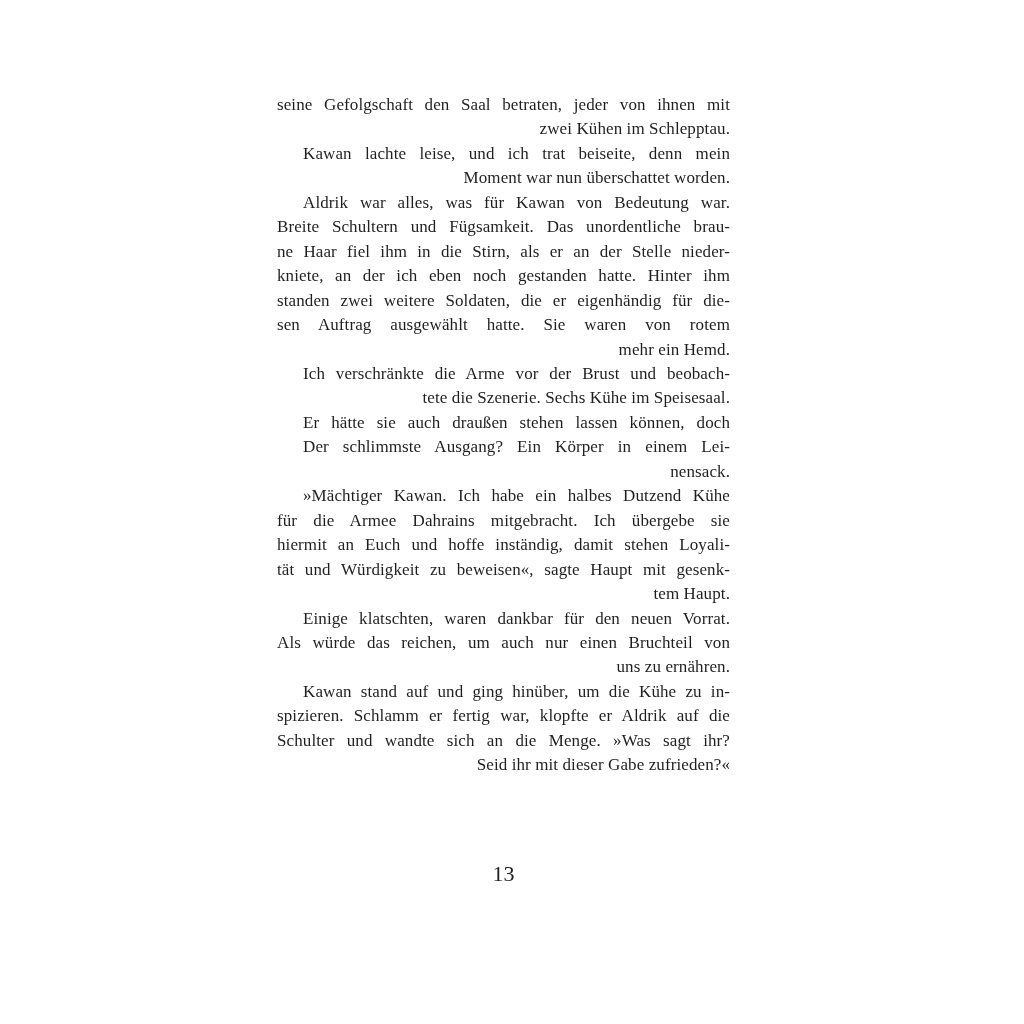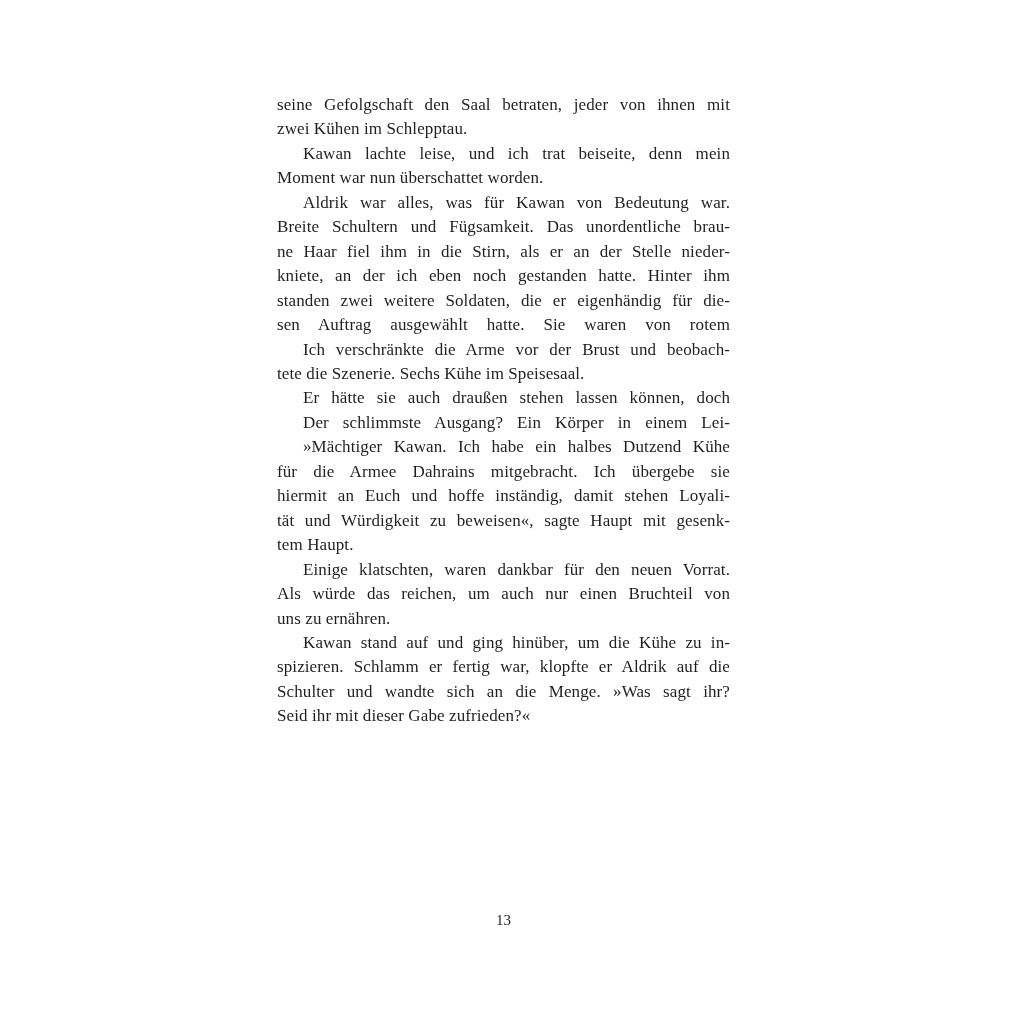--- a/index.html
+++ b/index.html
@@ -31,53 +31,55 @@
   }
   .line {
     text-align: justify;
     text-align-last: justify;
     font-family: Liberation Serif, serif;
   }
   .line.indent {
     text-indent: 26px;
   }
   .line.end {
-    text-align: left;
+    text-align: right;
     text-align-last: auto;
   }
   .page-number {
     position: absolute;
     left: 277px;
-    top: 908px;
+    top: 862px;
     width: 453px;
     text-align: center;
-    font-size: 15px;
+    font-size: 22px;
     line-height: 24.45px;
     color: #1f1f1f;
   }
 </style>
 </head>
 <body style="background: rgb(255, 255, 255);">
 
 <div class="page" style="color: rgb(31, 31, 31);">
   <div class="text-block">
       <div class="line">seine Gefolgschaft den Saal betraten, jeder von ihnen mit</div>
       <div class="line end">zwei Kühen im Schlepptau.</div>
       <div class="line indent">Kawan lachte leise, und ich trat beiseite, denn mein</div>
       <div class="line end">Moment war nun überschattet worden.</div>
       <div class="line indent">Aldrik war alles, was für Kawan von Bedeutung war.</div>
       <div class="line">Breite Schultern und Fügsamkeit. Das unordentliche brau-</div>
       <div class="line">ne Haar fiel ihm in die Stirn, als er an der Stelle nieder-</div>
       <div class="line">kniete, an der ich eben noch gestanden hatte. Hinter ihm</div>
       <div class="line">standen zwei weitere Soldaten, die er eigenhändig für die-</div>
       <div class="line">sen Auftrag ausgewählt hatte. Sie waren von rotem</div>
+      <div class="line end">mehr ein Hemd.</div>
       <div class="line indent">Ich verschränkte die Arme vor der Brust und beobach-</div>
       <div class="line end">tete die Szenerie. Sechs Kühe im Speisesaal.</div>
       <div class="line indent">Er hätte sie auch draußen stehen lassen können, doch</div>
       <div class="line indent">Der schlimmste Ausgang? Ein Körper in einem Lei-</div>
+      <div class="line end">nensack.</div>
       <div class="line indent">»Mächtiger Kawan. Ich habe ein halbes Dutzend Kühe</div>
       <div class="line">für die Armee Dahrains mitgebracht. Ich übergebe sie</div>
       <div class="line">hiermit an Euch und hoffe inständig, damit stehen Loyali-</div>
       <div class="line">tät und Würdigkeit zu beweisen«, sagte Haupt mit gesenk-</div>
       <div class="line end">tem Haupt.</div>
       <div class="line indent">Einige klatschten, waren dankbar für den neuen Vorrat.</div>
       <div class="line">Als würde das reichen, um auch nur einen Bruchteil von</div>
       <div class="line end">uns zu ernähren.</div>
       <div class="line indent">Kawan stand auf und ging hinüber, um die Kühe zu in-</div>
       <div class="line">spizieren. Schlamm er fertig war, klopfte er Aldrik auf die</div>

